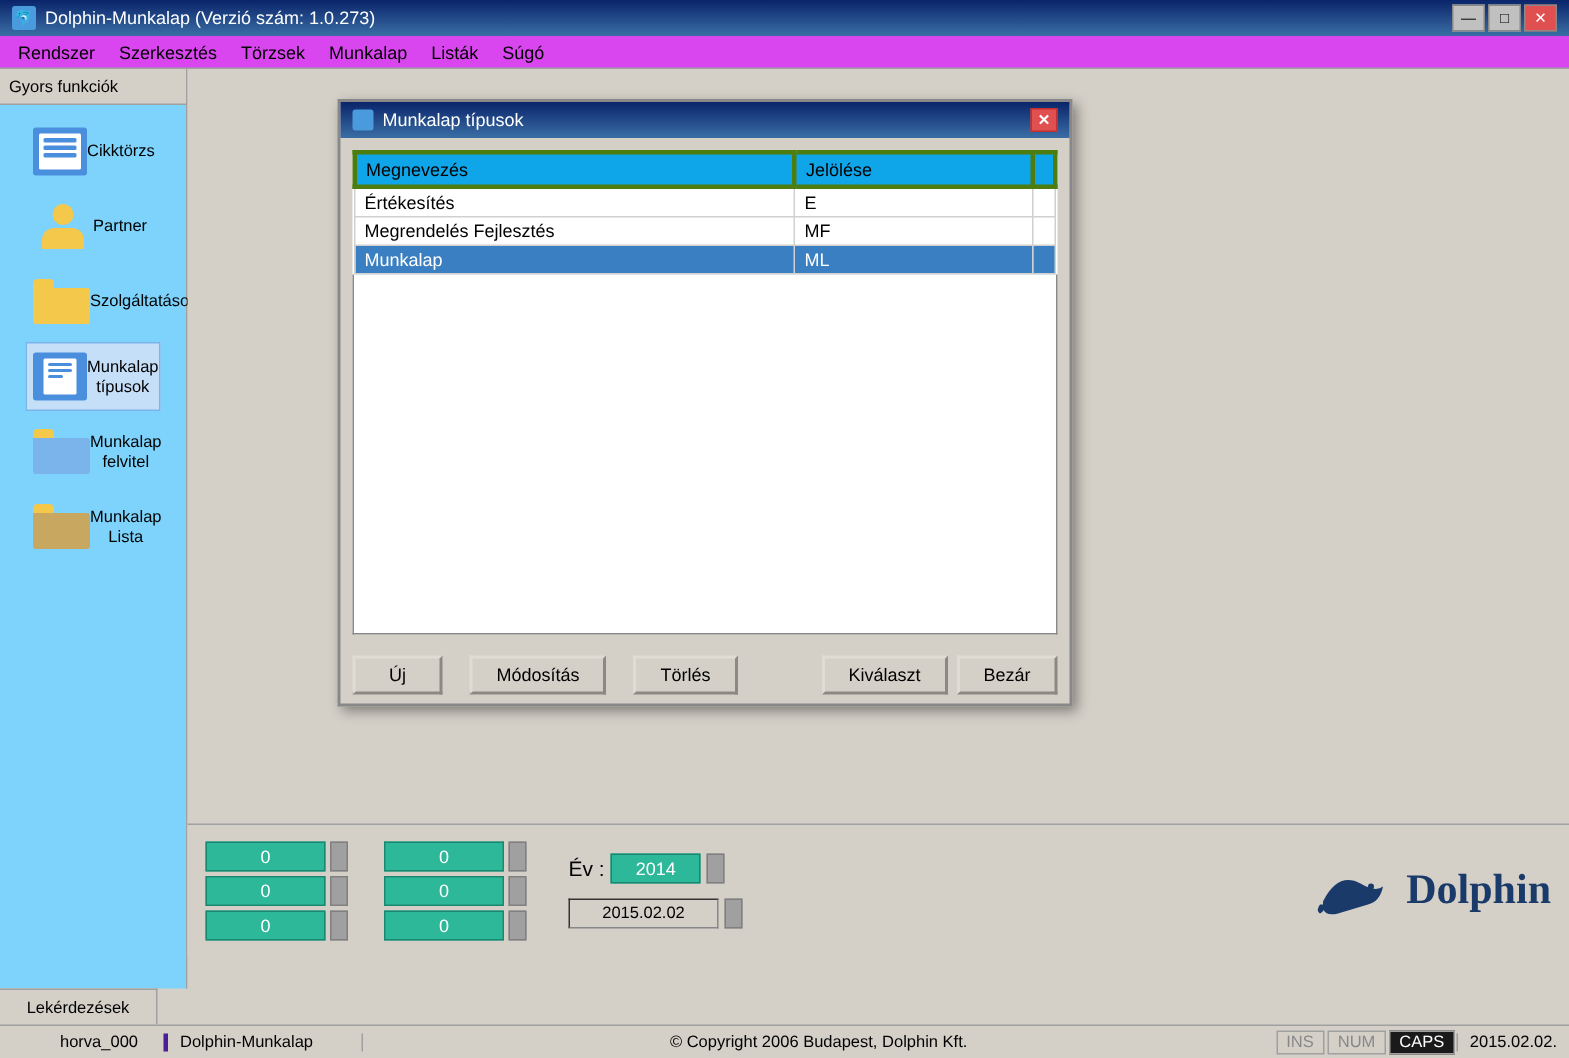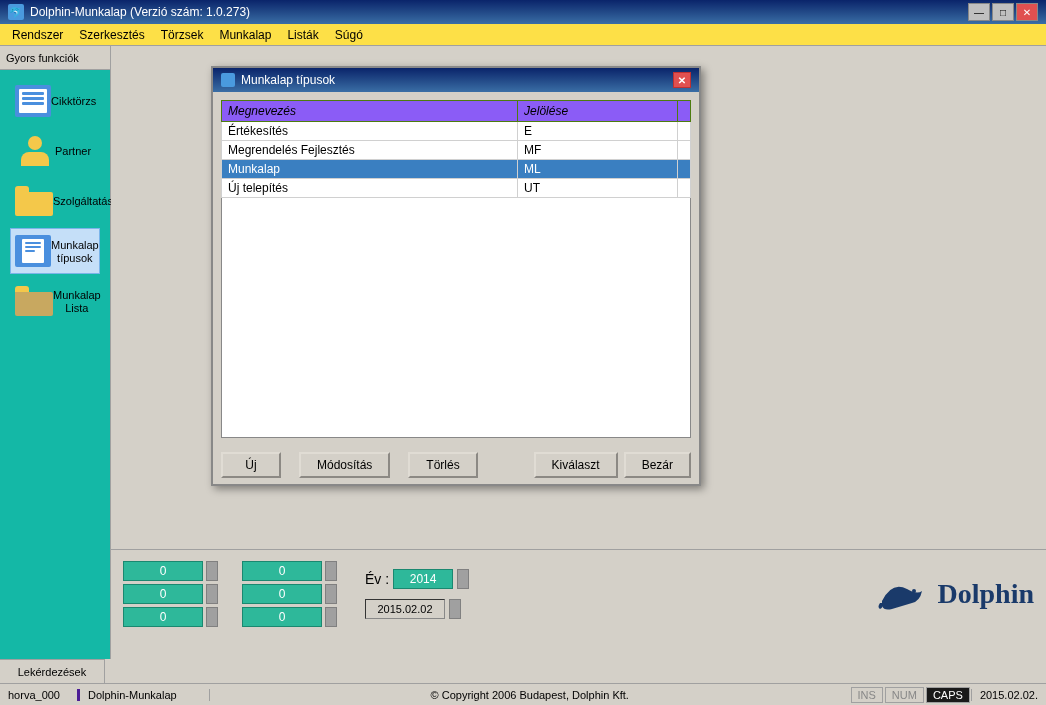--- a/index.html
+++ b/index.html
@@ -52,37 +52,37 @@
       display: flex;
       align-items: center;
       justify-content: center;
       font-size: 10px;
       color: #000;
     }
     .title-btn.close { background: #e05050; color: white; }
 
     
     .menu-bar {
-      background: #fde047;
+      background: #d946ef;
       height: 22px;
       display: flex;
       align-items: center;
       padding: 0 4px;
       border-bottom: 1px solid #a0a0a0;
     }
     .menu-item {
       padding: 2px 8px;
       cursor: pointer;
       font-size: 12px;
     }
 
     
     .sidebar {
-      width: 111px;
-      background: #14b8a6;
+      width: 125px;
+      background: #7dd3fc;
       border-right: 1px solid #a0a0a0;
       padding: 0;
     }
     .sidebar-header {
       background: #d4d0c8;
       padding: 4px 6px;
       font-size: 11px;
       border-bottom: 1px solid #a0a0a0;
       height: 24px;
       display: flex;
@@ -174,27 +174,26 @@
     }
 
     
     .data-table {
       width: 100%;
       border-collapse: collapse;
       background: white;
       border: 1px solid #888;
     }
     .data-table th {
-      background: #8b5cf6;
-      border: 1px solid #4d7c0f;
+      background: #0ea5e9;
+      border: 3px solid #4d7c0f;
       padding: 3px 6px;
       text-align: left;
       font-size: 12px;
       font-weight: normal;
-      font-style: italic;
     }
     .data-table td {
       border: 1px solid #d0d0d0;
       padding: 2px 6px;
       font-size: 12px;
     }
     .data-table tr.selected td {
       background: #3a7fc1;
       color: white;
     }
@@ -262,20 +261,21 @@
       background: #d4d0c8;
       border-top: 1px solid #a0a0a0;
       display: flex;
       align-items: center;
       font-size: 11px;
     }
     .status-user {
       padding: 0 8px;
       border-right: 3px solid #4c1d95;
       min-width: 80px;
+      margin-left: 32px;
     }
     .status-app {
       padding: 0 8px;
       border-right: 1px solid #a0a0a0;
       min-width: 130px;
     }
     .status-copyright {
       flex: 1;
       text-align: center;
       padding: 0 8px;
@@ -460,20 +460,29 @@
             <div style="width:22px;height:24px;background:white;border-radius:1px;display:flex;flex-direction:column;gap:2px;padding:3px;">
               <div style="height:2px;background:#4a8fde;border-radius:1px;"></div>
               <div style="height:2px;background:#4a8fde;border-radius:1px;"></div>
               <div style="height:2px;background:#4a8fde;border-radius:1px;width:60%;"></div>
             </div>
           </div>
         </div>
         <div class="sidebar-item-label">Munkalap típusok</div>
       </div>
 
+      <div class="sidebar-item">
+        <div class="sidebar-item-icon">
+          <div class="folder-icon">
+            <div class="folder-tab"></div>
+            <div class="folder-body" style="background:#7ab4ea;"></div>
+          </div>
+        </div>
+        <div class="sidebar-item-label">Munkalap felvitel</div>
+      </div>
 
       <div class="sidebar-item">
         <div class="sidebar-item-icon">
           <div class="folder-icon">
             <div class="folder-tab"></div>
             <div class="folder-body" style="background:#c8a860;"></div>
           </div>
         </div>
         <div class="sidebar-item-label">Munkalap Lista</div>
       </div>
@@ -510,25 +519,20 @@
             <tr>
               <td>Megrendelés Fejlesztés</td>
               <td>MF</td>
               <td></td>
             </tr>
             <tr class="selected">
               <td>Munkalap</td>
               <td>ML</td>
               <td></td>
             </tr>
-            <tr>
-              <td>Új telepítés</td>
-              <td>UT</td>
-              <td></td>
-            </tr>
           </tbody>
         </table>
         <div class="table-spacer"></div>
       </div>
 
       <div style="display:flex; justify-content:space-between; padding: 6px 8px; align-items:center;">
         <div style="display:flex; gap:18px;">
           <button class="btn">Új</button>
           <button class="btn">Módosítás</button>
           <button class="btn">Törlés</button>
@@ -573,21 +577,21 @@
       </div>
 
       <div style="display:flex; flex-direction:column; gap:3px; margin-left:20px;">
         <div style="display:flex; align-items:center; gap:4px;">
           <span style="font-weight:normal; font-size:14px;">Év :</span>
           <div style="width:60px; height:20px; background:#2eb89a; border:1px solid #1a8870; color:white; display:flex; align-items:center; justify-content:center; font-size:12px;">2014</div>
           <div style="width:12px; height:20px; background:#a0a0a0; border:1px solid #808080;"></div>
         </div>
         <div style="height:4px;"></div>
         <div style="display:flex; align-items:center; gap:4px;">
-          <div style="width:80px; height:20px; background:#d4d0c8; border:1px inset #888; display:flex; align-items:center; justify-content:center; font-size:11px;">2015.02.02</div>
+          <div style="width:100px; height:20px; background:#d4d0c8; border:1px inset #888; display:flex; align-items:center; justify-content:center; font-size:11px;">2015.02.02</div>
           <div style="width:12px; height:20px; background:#a0a0a0; border:1px solid #808080;"></div>
         </div>
       </div>
 
       <div class="logo-area">
         <div style="display:flex; align-items:center; gap:6px;">
 
           <svg width="60" height="45" viewBox="0 0 60 45">
             <path d="M10,30 Q20,10 35,18 Q45,24 50,20 Q48,30 40,32 Q30,35 20,38 Q12,40 10,35 Z" fill="#1a3a6a"></path>
             <path d="M8,32 Q5,36 8,38 Q12,36 10,32 Z" fill="#1a3a6a"></path>

